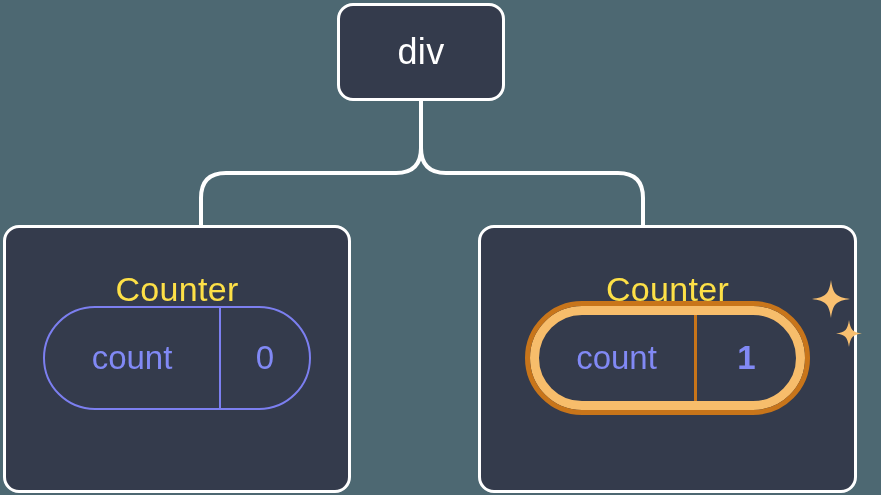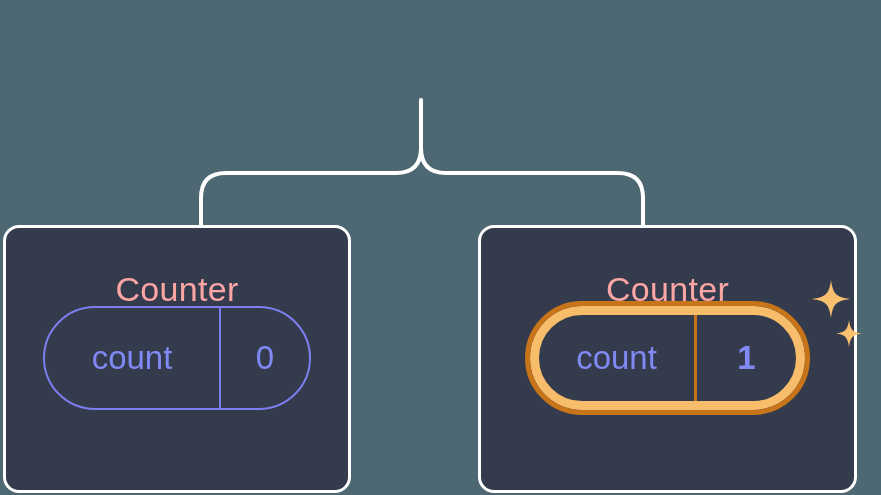--- a/index.html
+++ b/index.html
@@ -55,21 +55,21 @@
   .node-child {
     top: 225px;
     height: 268px;
     padding-top: 44px;
   }
   .node-child.left  { left: 3px;   width: 348px; }
   .node-child.right { left: 478px; width: 379px; }
   .node-child .node-title {
     font-size: 34px;
     line-height: 1;
-    color: #fca5a5;
+    color: #fde047;
     letter-spacing: 0.3px;
   }
 
   
   .pill-wrap {
     position: relative;
     display: flex;
     align-items: center;
     justify-content: center;
   }
@@ -132,20 +132,23 @@
 
 <div id="stage">
 
   <svg id="connectors" viewBox="0 0 881 495">
 
     <path d="M 421 100 L 421 148" fill="none" stroke="#ffffff" stroke-width="4" stroke-linecap="round"></path>
     <path d="M 421 148 Q 421 173 446 173 L 618 173 Q 643 173 643 198 L 643 225" fill="none" stroke="#ffffff" stroke-width="4" stroke-linecap="round"></path>
     <path d="M 421 148 Q 421 173 396 173 L 226 173 Q 201 173 201 198 L 201 225" fill="none" stroke="#ffffff" stroke-width="4" stroke-linecap="round"></path>
   </svg>
 
+  <div class="node node-root">
+    <span class="node-title">div</span>
+  </div>
 
   <div class="node node-child left">
     <span class="node-title">Counter</span>
 
     <div class="pill-wrap">
       <div class="pill plain">
         <div class="pill-cell pill-key">count</div>
         <div class="pill-cell pill-val">0</div>
       </div>
     </div>

